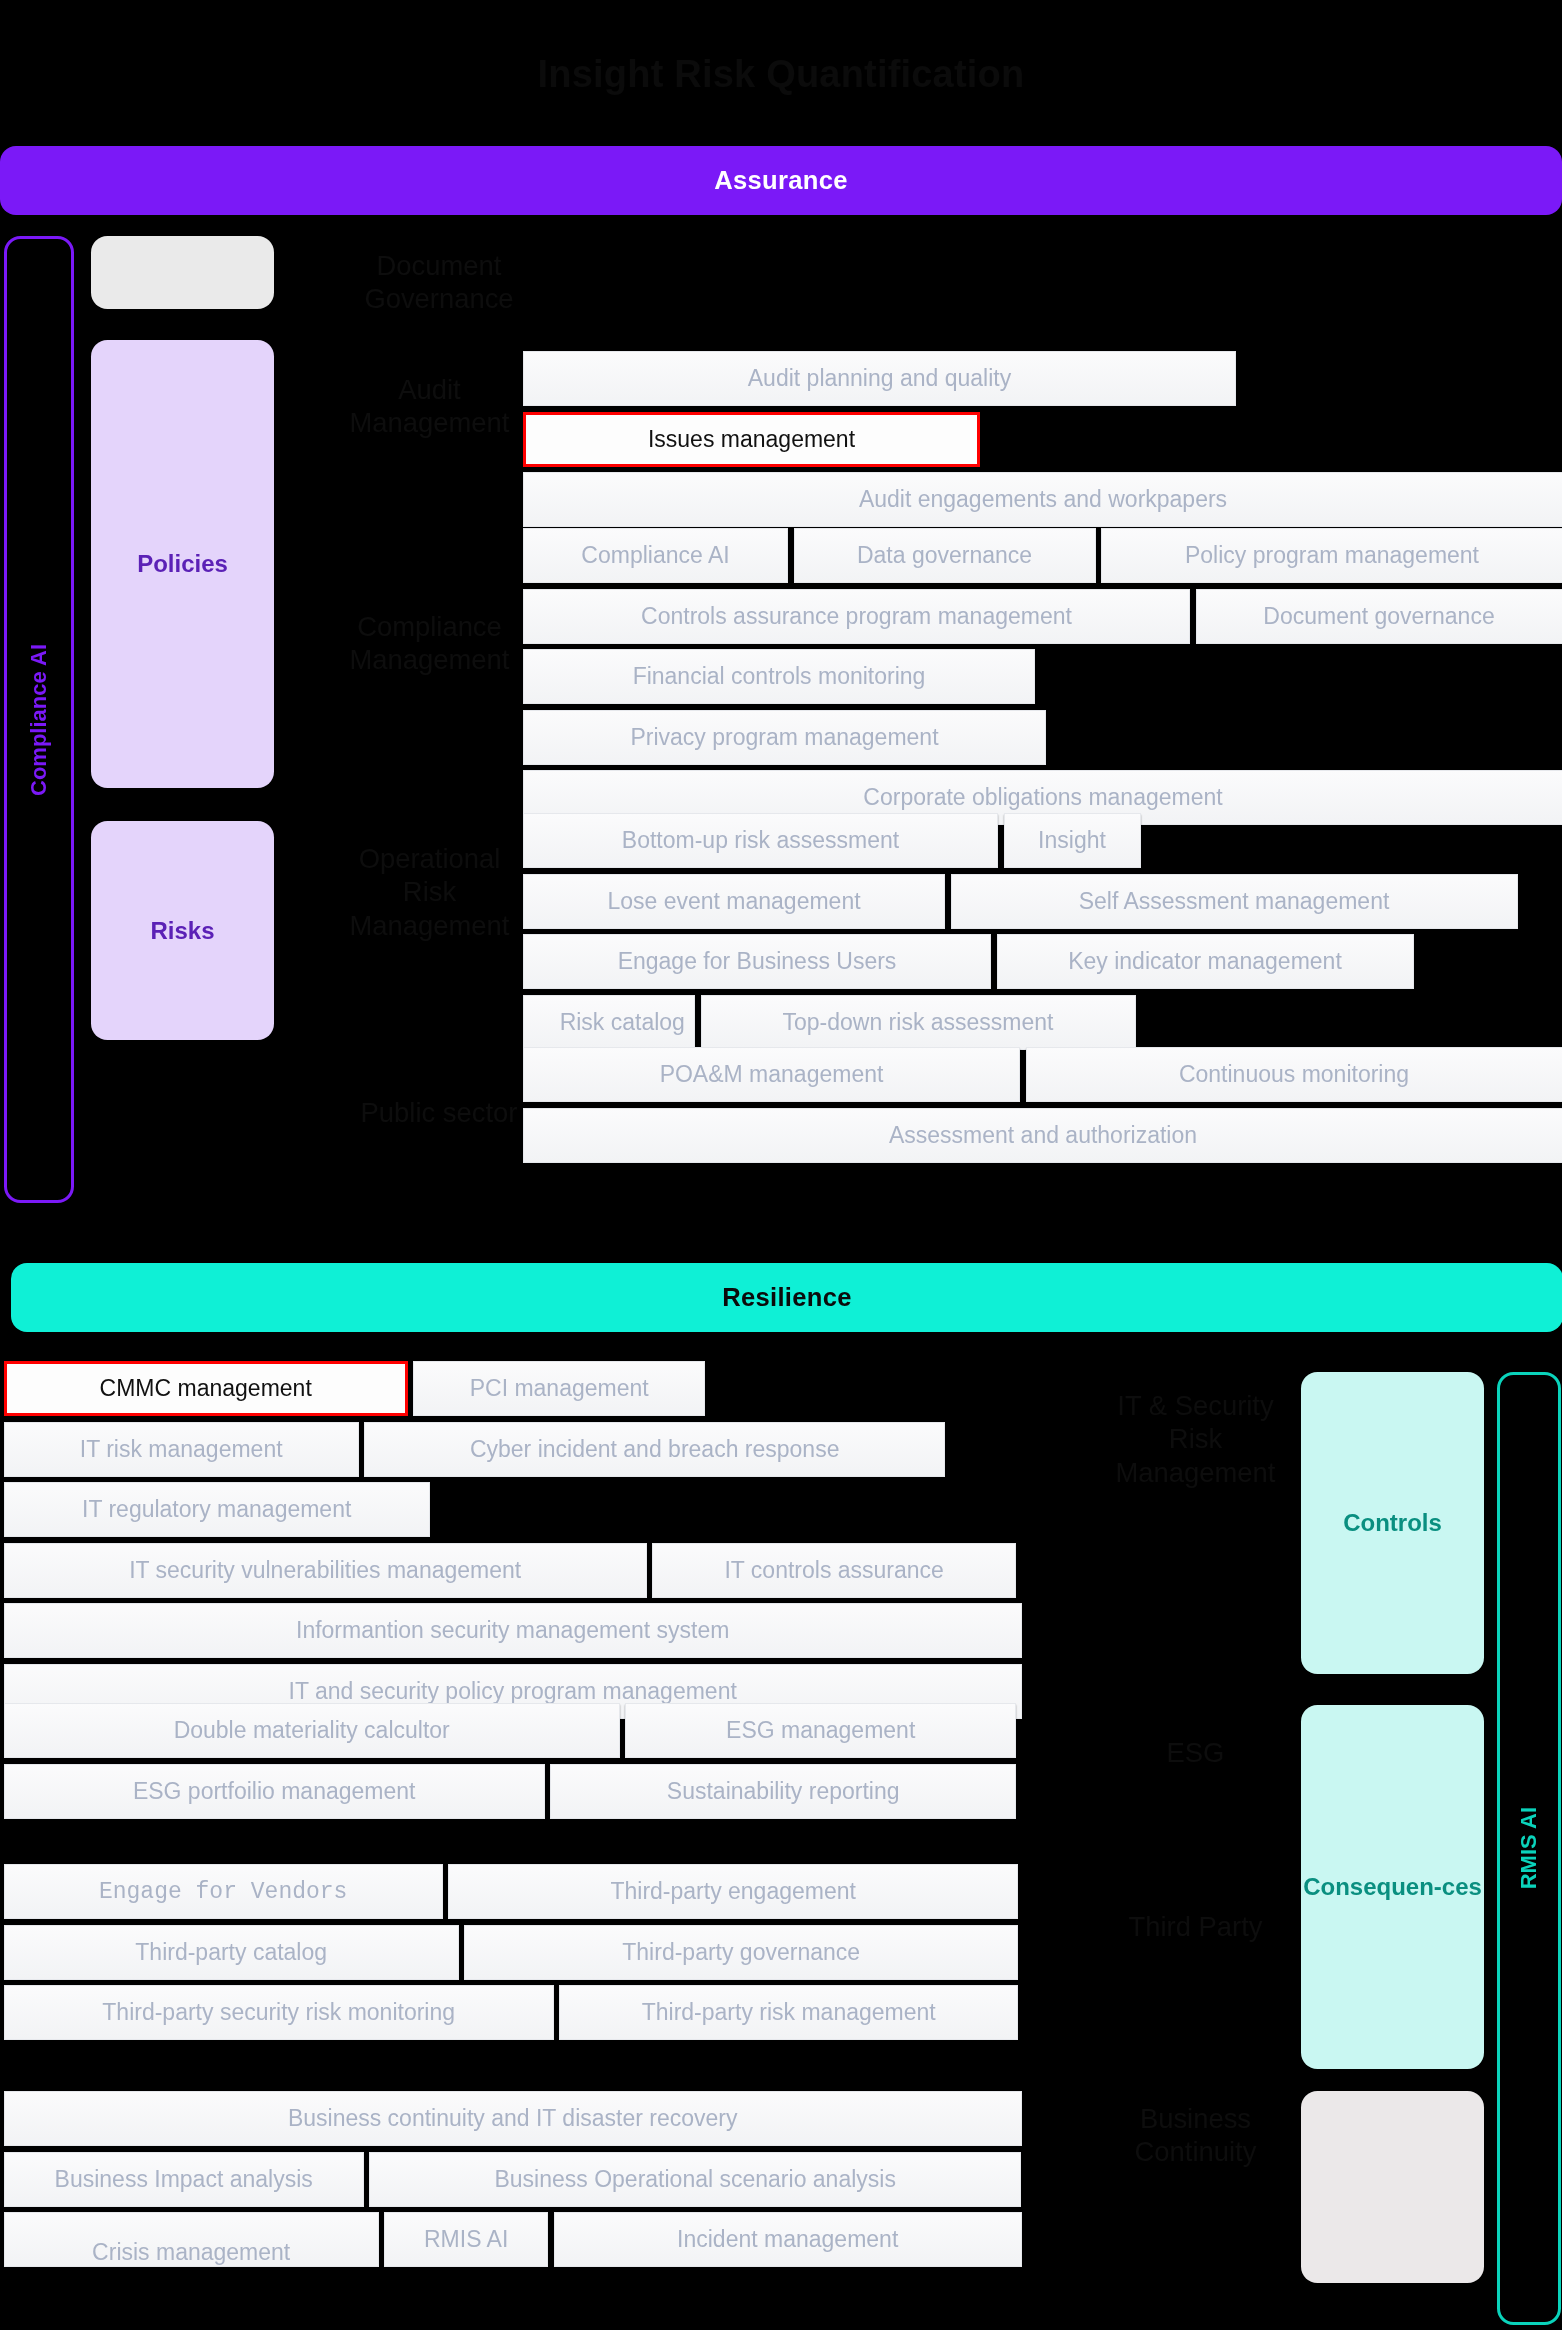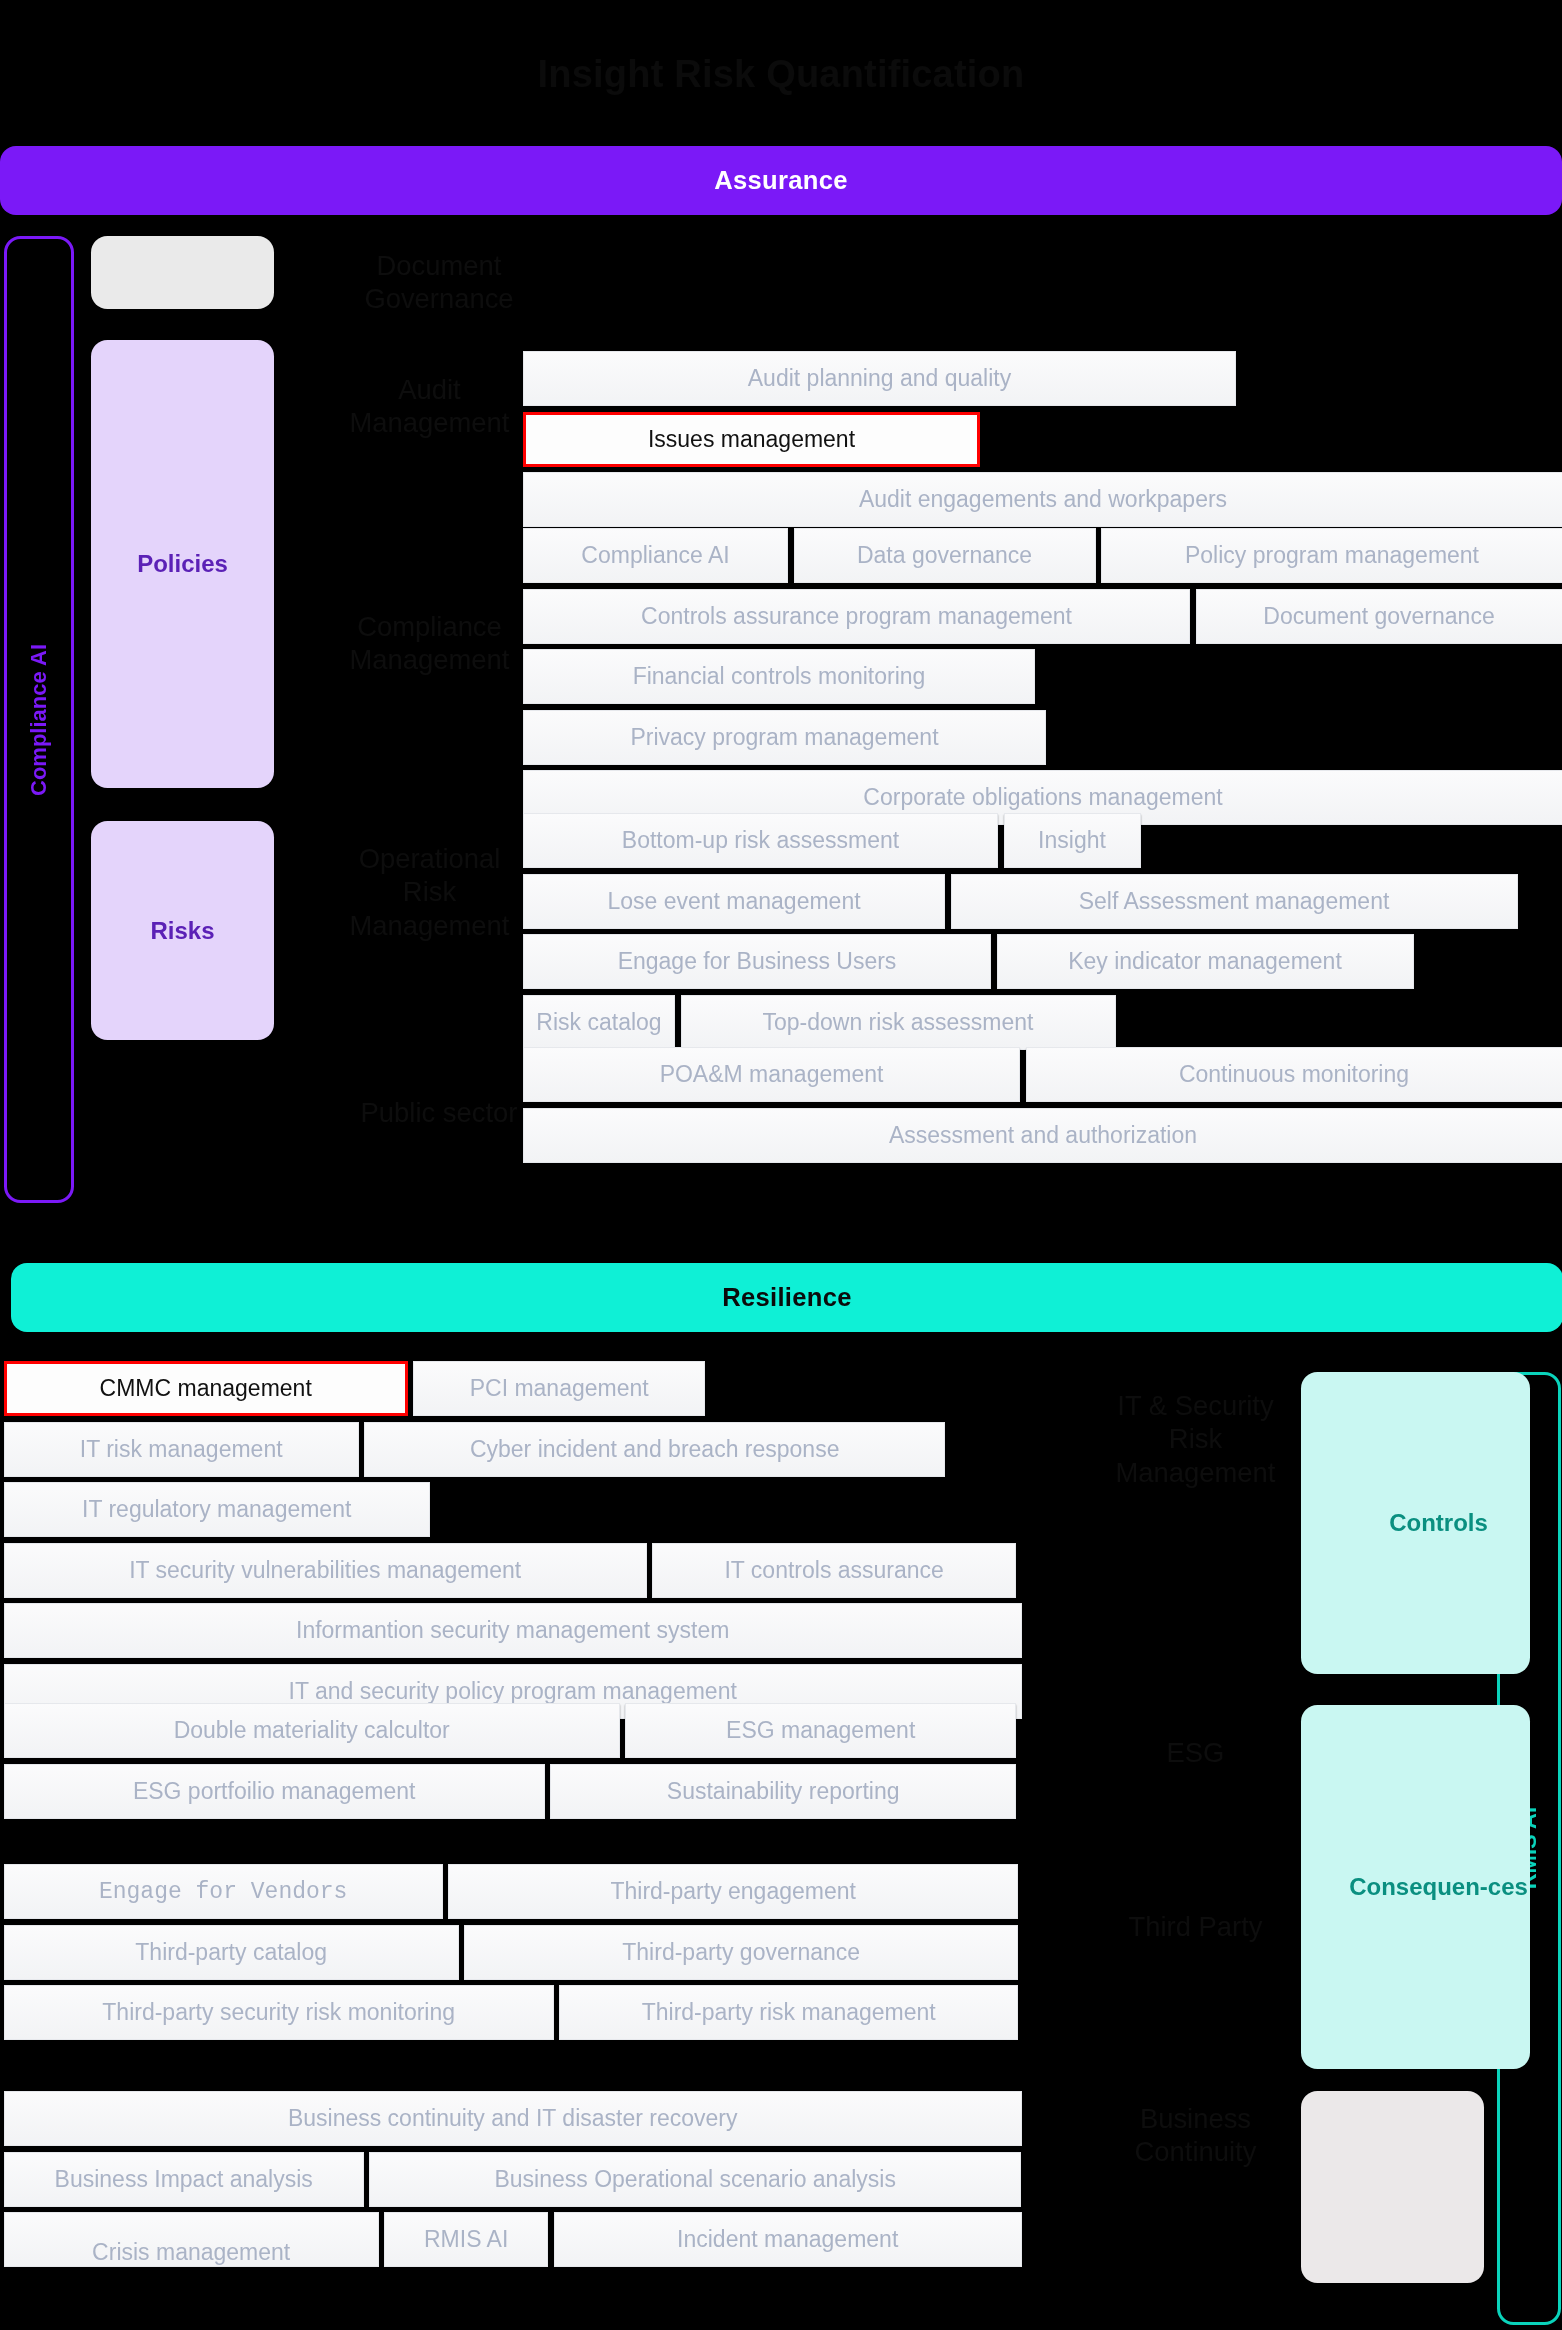--- a/index.html
+++ b/index.html
@@ -81,21 +81,21 @@
     border-radius: 16.4px;
     display: flex;
     align-items: center;
     justify-content: center;
     font-size: 24px;
     font-weight: 700;
     text-align: center;
   }
   .pill-grey  { background: #eaeaea; }
   .pill-lilac { background: #e4d4fb; color: #5b21b6; }
-  .pill-aqua  { background: #c9f7f2; color: #0a8f80; padding-left: 46px; }
+  .pill-aqua  { background: #c9f7f2; color: #0a8f80; }
   .pill-blank { background: #ebe8e9; }
 
   .p-doc     { left: 91px; top: 236px;  width: 183px; height: 73px;  }
   .p-policies{ left: 91px; top: 340px;  width: 183px; height: 448px; }
   .p-risks   { left: 91px; top: 821px;  width: 183px; height: 219px; }
 
   .p-controls{ left: 1301px; top: 1372px; width: 183px; height: 302px; }
   .p-conseq  { left: 1301px; top: 1705px; width: 183px; height: 364px; }
   .p-blank   { left: 1301px; top: 2091px; width: 183px; height: 192px; }
 
@@ -225,21 +225,21 @@
     </div>
     <div class="item" style="width: 567px;">
       <span>Self Assessment management</span>
     </div>
     <div class="item" style="width: 468px;">
       <span>Engage for Business Users</span>
     </div>
     <div class="item" style="width: 417px;">
       <span>Key indicator management</span>
     </div>
-    <div class="item" style="width: 152px;">
+    <div class="item" style="width: 172px; justify-content: flex-end;">
       <span>Risk catalog</span>
     </div>
     <div class="item" style="width: 435px;">
       <span>Top-down risk assessment</span>
     </div>
   </div>
 <div class="group g-public">
     <div class="item" style="width: 497px;">
       <span>POA&amp;M management</span>
     </div>

